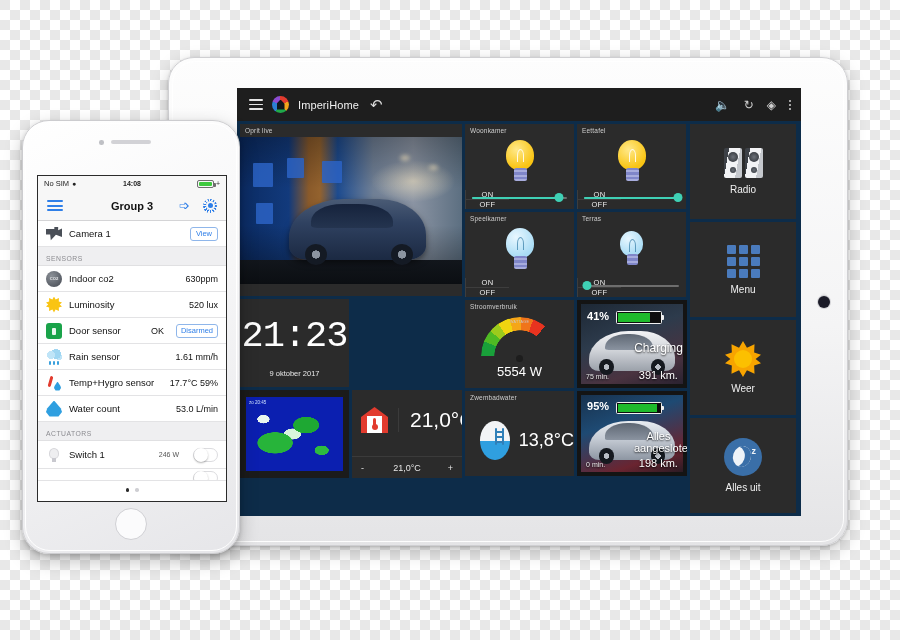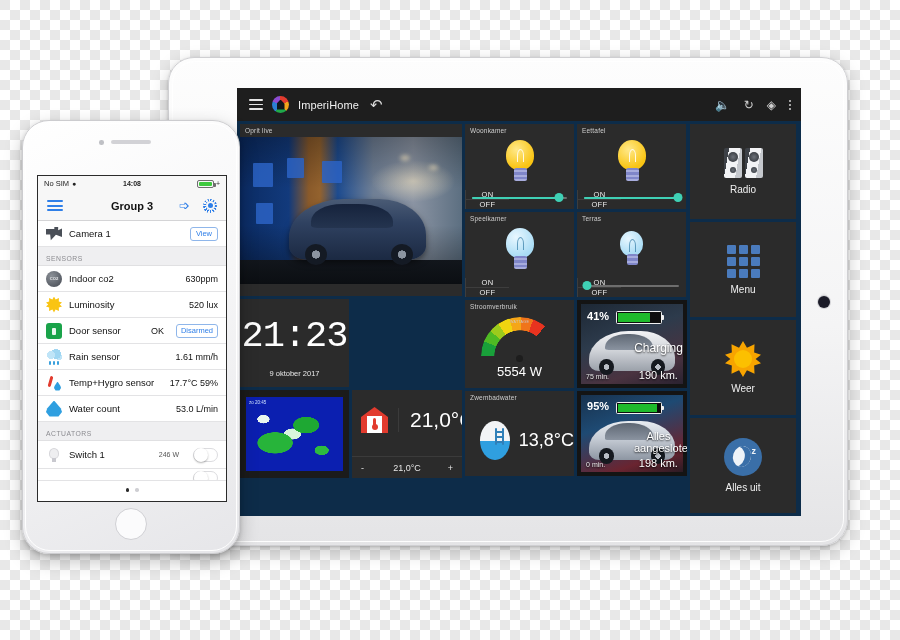--- a/index.html
+++ b/index.html
@@ -635,21 +635,21 @@
               <div class="ev-pct">41%</div>
               <div class="ev-batt">
                   <i></i>
                 </div>
               <div class="ev-car">
                 <span class="ev-wheel" style="left:12%;"></span>
                 <span class="ev-wheel" style="right:11%;"></span>
               </div>
               <div class="ev-status">Charging</div>
               <div class="ev-lf">75 min.</div>
-              <div class="ev-rt">190 km.</div>
+              <div class="ev-rt">391 km.</div>
             </div>
           </div>
         </div>
 
         <div class="bot-row" style="height:85px;">
           <div class="tile pool-tile">
             <div class="tlabel">Zwembadwater</div>
             <div class="pool-inner">
               <div class="pool-ico">
                 <span class="lad">

